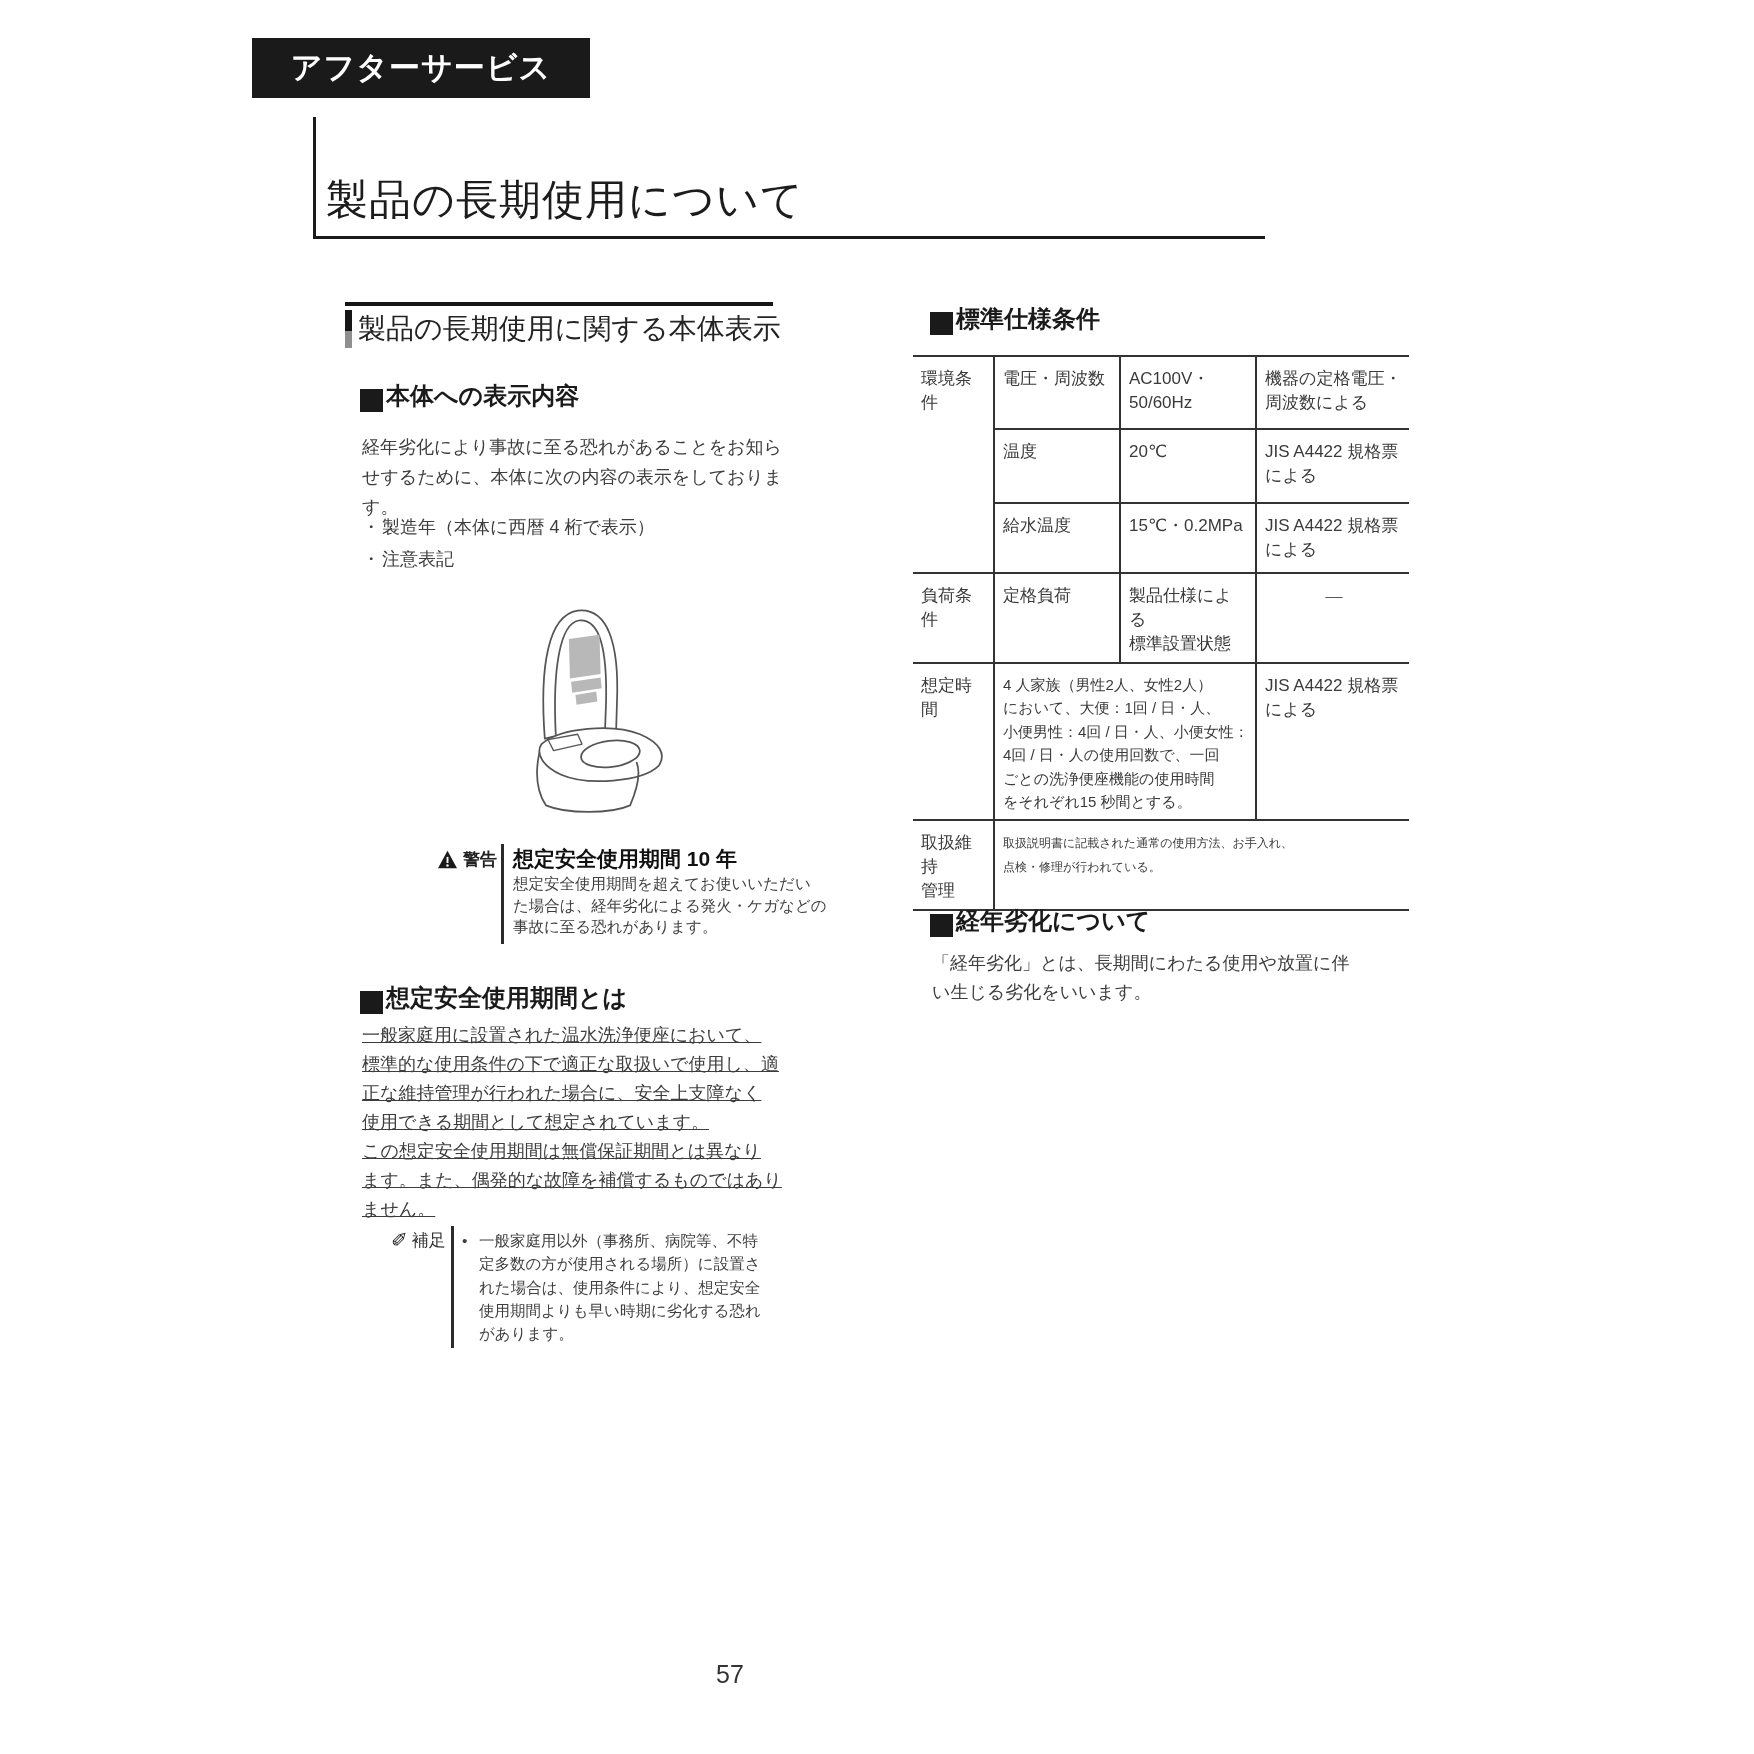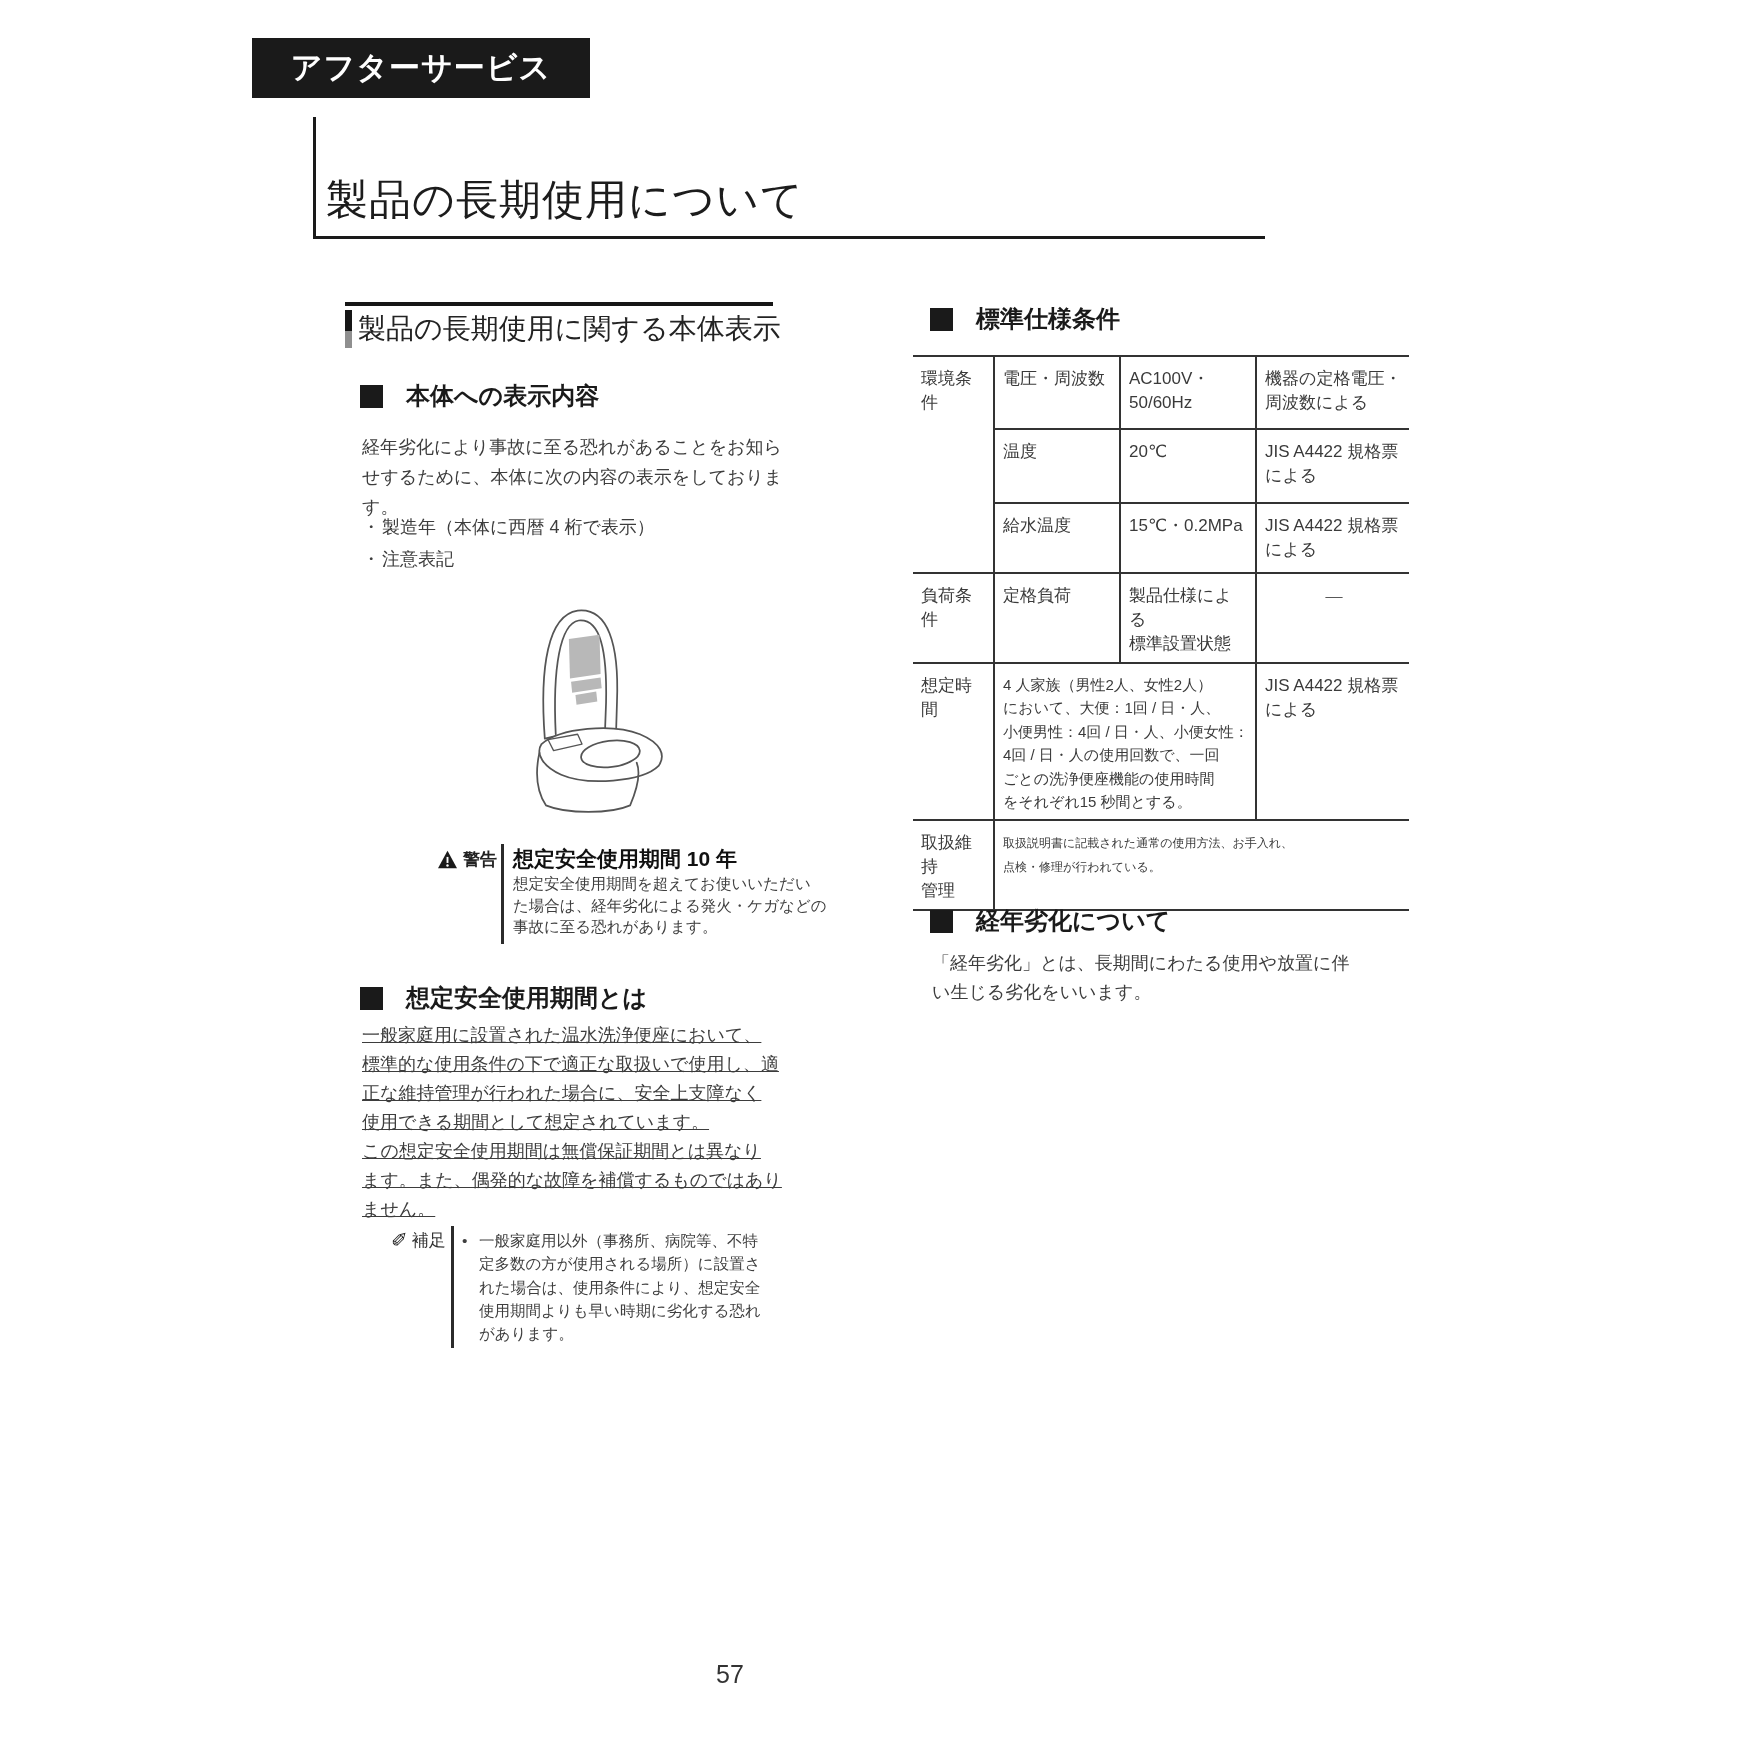--- a/index.html
+++ b/index.html
@@ -18,21 +18,21 @@
   .title-vline { position:absolute; left:313px; top:117px; width:3px; height:121px; background:#1a1a1a; }
   .page-title  { position:absolute; left:326px; top:172px; font-size:42px; color:#1c1c1c; letter-spacing:1px; white-space:nowrap; }
   .title-rule  { position:absolute; left:313px; top:236px; width:952px; height:3px; background:#1a1a1a; }
 
   
   .sec1 { position:absolute; left:345px; top:302px; width:428px; border-top:4px solid #161616; padding-top:4px; display:flex; align-items:flex-start; }
   .sec1-bar { width:7px; height:38px; background:linear-gradient(to bottom,#161616 0 55%,#8f8f8f 55% 100%); margin-right:6px; flex:none; }
   .sec1-title { font-size:28px; color:#232323; white-space:nowrap; }
 
   
-  .subhead { position:absolute; display:flex; align-items:center; font-size:24px; font-weight:bold; color:#1a1a1a; white-space:nowrap;gap:20px; }
+  .subhead { position:absolute; display:flex; align-items:flex-end; font-size:24px; font-weight:bold; color:#1a1a1a; white-space:nowrap; }
   .sq { width:23px; height:23px; background:#1a1a1a; margin-right:3px; flex:none; }
   #subhead1 { left:360px; top:380px; }
   #subhead2 { left:360px; top:982px; }
   #spec-head { left:930px; top:303px; }
   #aging-head { left:930px; top:905px; }
 
   .para { position:absolute; font-size:18px; line-height:30px; white-space:pre-line; color:#3d3d3d; }
   #para1 { left:362px; top:424px;margin-top:8px; }
   #para2 { left:362px; top:1021px; line-height:29px;text-decoration:underline; }
   #para3 { left:932px; top:949px; line-height:29px; }

